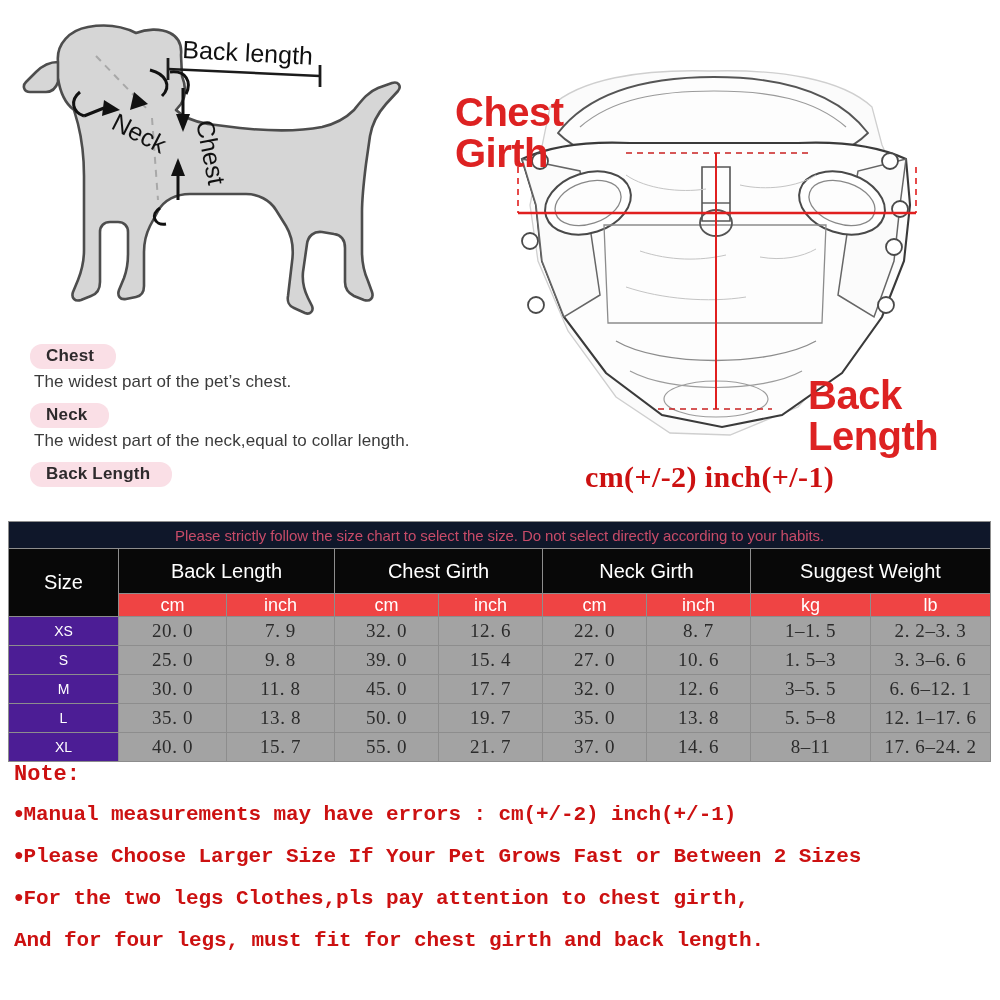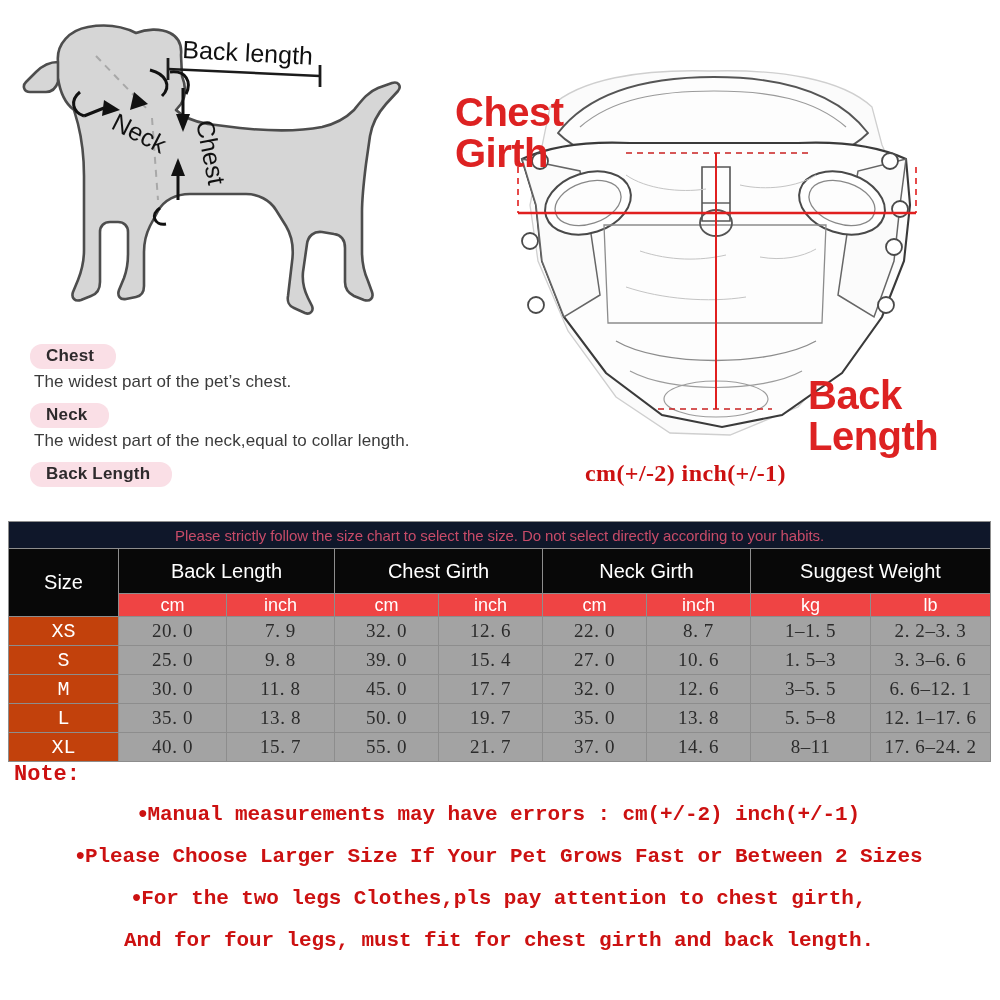--- a/index.html
+++ b/index.html
@@ -24,21 +24,21 @@
     color:#dd2222;
     font-family:"Liberation Sans", sans-serif;
     font-weight:700;
     line-height:1.02;
     letter-spacing:-0.5px;
   }
   #chest-girth-label{left:455px;top:92px;font-size:40px;text-align:left;}
   #back-length-label{left:808px;top:375px;font-size:40px;text-align:left;}
   #tolerance-label{
     position:absolute;left:585px;top:460px;
-    color:#cc1111;font-size:24px;font-weight:700;
+    color:#cc1111;font-size:30px;font-weight:700;
     font-family:"Liberation Serif", serif;
     letter-spacing:0.4px;
   }
 
   
   .defs{position:absolute;left:30px;top:344px;width:480px;}
   .def-badge{
     display:inline-block;
     background:#fadfe6;
     color:#2e2a2c;
@@ -85,44 +85,43 @@
     height:44px;
     border-color:#8d8d8d;
   }
   .hdr-unit{
     background:#ef4444;
     color:#ffffff;
     font-size:18px;
     height:22px;
   }
   .size-cell{
-    background:#c2410c;
+    background:#4c1d95;
     color:#ffffff;
-    font-size:20px;
+    font-size:14px;
     height:28px;
-    font-family:Liberation Mono, monospace;
   }
   .data-cell{
     background:#a3a3a3;
     color:#2b2b2b;
     font-family:"Liberation Serif", serif;
     font-size:19px;
     height:28px;
     letter-spacing:0.6px;
   }
 
   
   .notes{
     position:absolute;left:14px;top:762px;width:970px;
     font-family:Liberation Mono, monospace;
     color:#cc1111;
     font-weight:700;
   }
   .note-title{font-size:22px;margin:0 0 16px 0;}
-  .note-line{font-size:21px;margin:0 0 19px 0;letter-spacing:-0.1px;text-align:center;}
+  .note-line{font-size:21px;margin:0 0 19px 0;letter-spacing:-0.1px;}
   .note-bullet{font-size:16px;vertical-align:2px;}
 </style>
 </head>
 <body>
 
 <div class="stage">
 
   <div class="dog-panel">
     <svg width="440" height="330" viewBox="0 0 440 330">
 

